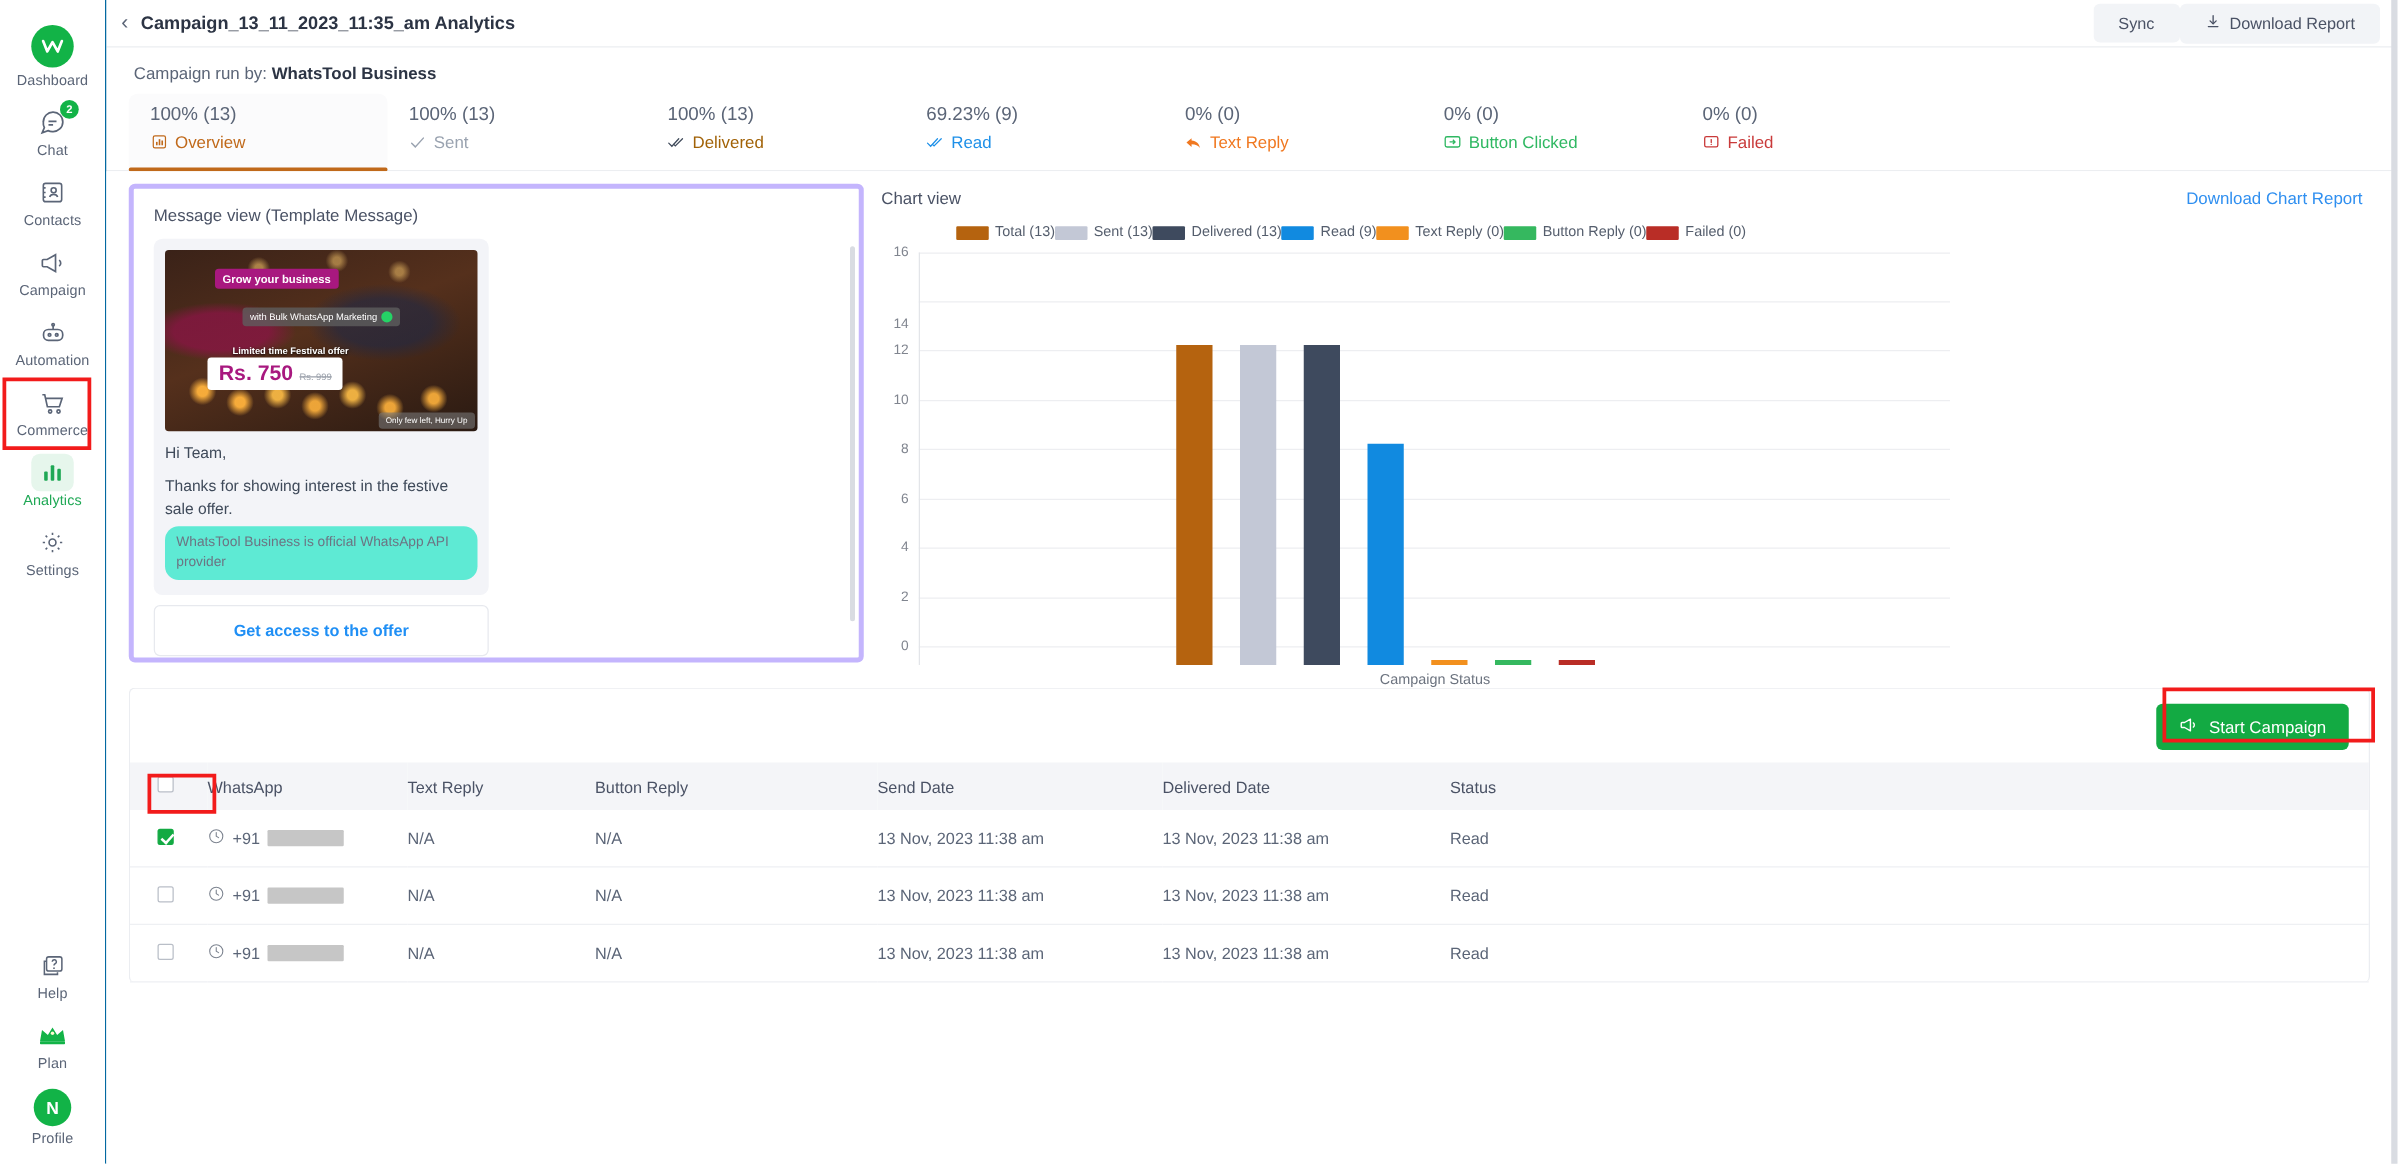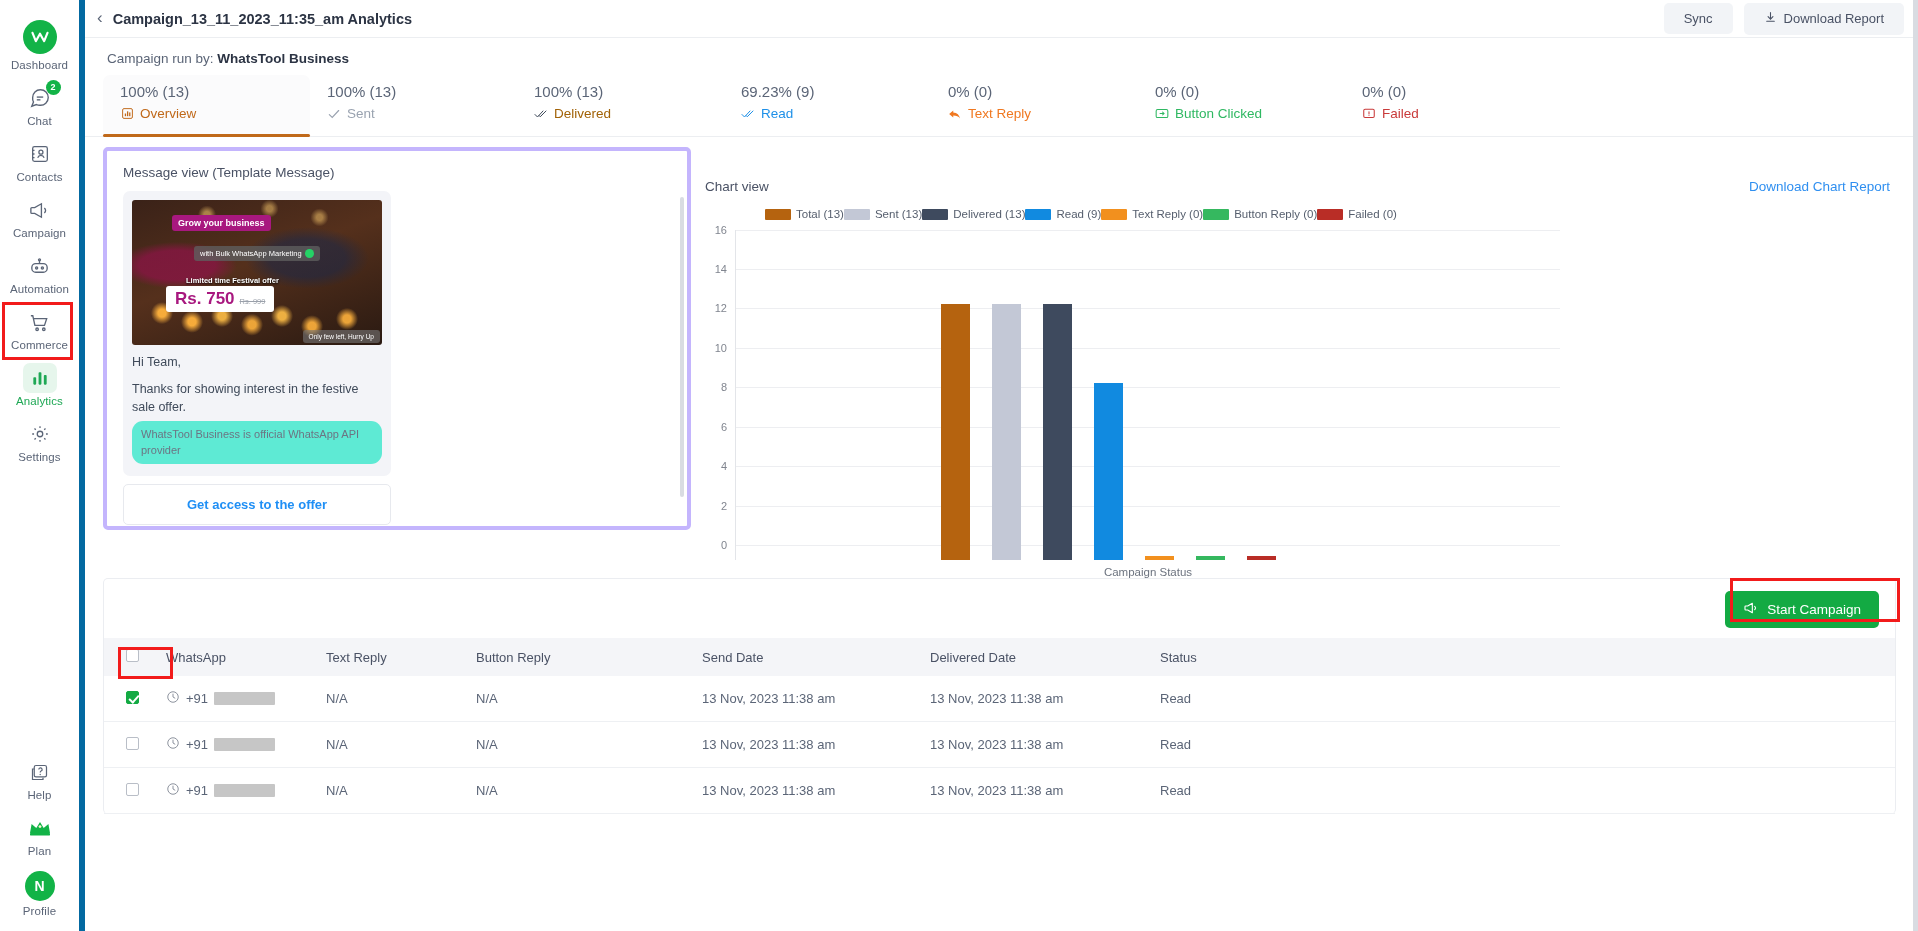--- a/index.html
+++ b/index.html
@@ -8,21 +8,21 @@
     font-family: "Liberation Sans", sans-serif;
     background:#ffffff;
     color:#3f4a5a;
     font-size:13px;
   }
   .app { display:flex; width:1918px; height:931px; }
 
   
   .sidebar {
     width:85px; flex:0 0 85px; height:931px;
-    background:#ffffff; border-right:6px solid #0369a1;
+    background:#ffffff; border-right:1px solid #0369a1;
     display:flex; flex-direction:column; align-items:center;
     padding-top:8px; position:relative;
   }
   .nav-item {
     width:85px; padding:8px 0 6px; text-align:center;
     cursor:pointer; position:relative;
   }
   .nav-ico {
     width:26px; height:26px; margin:0 auto 4px; position:relative;
     display:flex; align-items:center; justify-content:center;
@@ -62,21 +62,21 @@
   .hl-analytics { left:2px; top:302px; width:71px; height:58px; }
 
   
   .main { flex:1 1 auto; height:931px; display:flex; flex-direction:column; overflow:hidden;}
   .topbar {
     height:38px; flex:0 0 38px; display:flex; align-items:center;
     border-bottom:1px solid #eceef1; padding:0 14px 0 8px; background:#fff;
   }
   .back-chev { font-size:17px; color:#5b6577; padding:0 10px 2px 4px; cursor:pointer; line-height:1;}
   .page-title { font-size:14.5px; color:#2c3444; font-weight:bold; }
-  .topbar-right { margin-left:auto; display:flex; gap:11px; align-items:center; }
+  .topbar-right { margin-left:auto; display:flex; align-items:center; }
   .btn-light {
     background:#f2f4f7; border:none; border-radius:5px;
     padding:8px 20px; font-size:13px; color:#4a5265; cursor:pointer;
     font-family:inherit; display:flex; align-items:center; gap:7px;
   }
 
   .runby { padding:13px 0 9px 22px; font-size:13.5px; color:#5b6577; }
   .runby b { color:#2c3444; font-weight:bold; }
 
   
@@ -154,21 +154,21 @@
   .tmpl-btn {
     width:268px; margin-top:8px; border:1px solid #e7e9ee; border-radius:5px;
     text-align:center; padding:12px 0; color:#1f8ff5; font-weight:bold; font-size:13px;
     cursor:pointer; background:#fff;
   }
   .msg-scroll {
     position:absolute; right:3px; top:46px; width:4px; height:300px;
     background:#d9dce2; border-radius:2px;
   }
 
-  .chartcard { flex:1 1 auto; padding:0 0 0 14px; position:relative;margin-top:28px; }
+  .chartcard { flex:1 1 auto; padding:0 0 0 14px; position:relative; }
   .chart-head { display:flex; align-items:flex-start; padding:4px 0 0 0; }
   .chart-title { font-size:13.5px; color:#4a5265; }
   .dl-chart { margin-left:auto; color:#2f8ff0; font-size:13.5px; cursor:pointer; padding-right:6px; }
   .legend {
     display:flex; margin:14px 0 0 60px; align-items:center; flex-wrap:nowrap;
   }
   .legend-item { display:flex; align-items:center; gap:5px; font-size:11.5px; color:#555e6d; }
   .swatch { width:26px; height:11px; border-radius:1px; }
 
   .plot { position:relative; margin-top:10px; height:330px; width:855px; }
@@ -547,21 +547,21 @@
             </div>
             <div class="legend-item">
               <span class="swatch" style="background:#b92d26"></span>
               <span>Failed (0)</span>
             </div>
           </div>
 
           <div class="plot">
 
             <div class="ylab" style="top:0px">16</div>
-            <div class="ylab" style="top:39px">14</div>
+            <div class="ylab" style="top:57px">14</div>
             <div class="ylab" style="top:78px">12</div>
             <div class="ylab" style="top:118px">10</div>
             <div class="ylab" style="top:157px">8</div>
             <div class="ylab" style="top:197px">6</div>
             <div class="ylab" style="top:236px">4</div>
             <div class="ylab" style="top:276px">2</div>
             <div class="ylab" style="top:315px">0</div>
 
             <div class="grid" style="top:0px"></div>
             <div class="grid" style="top:39px"></div>

